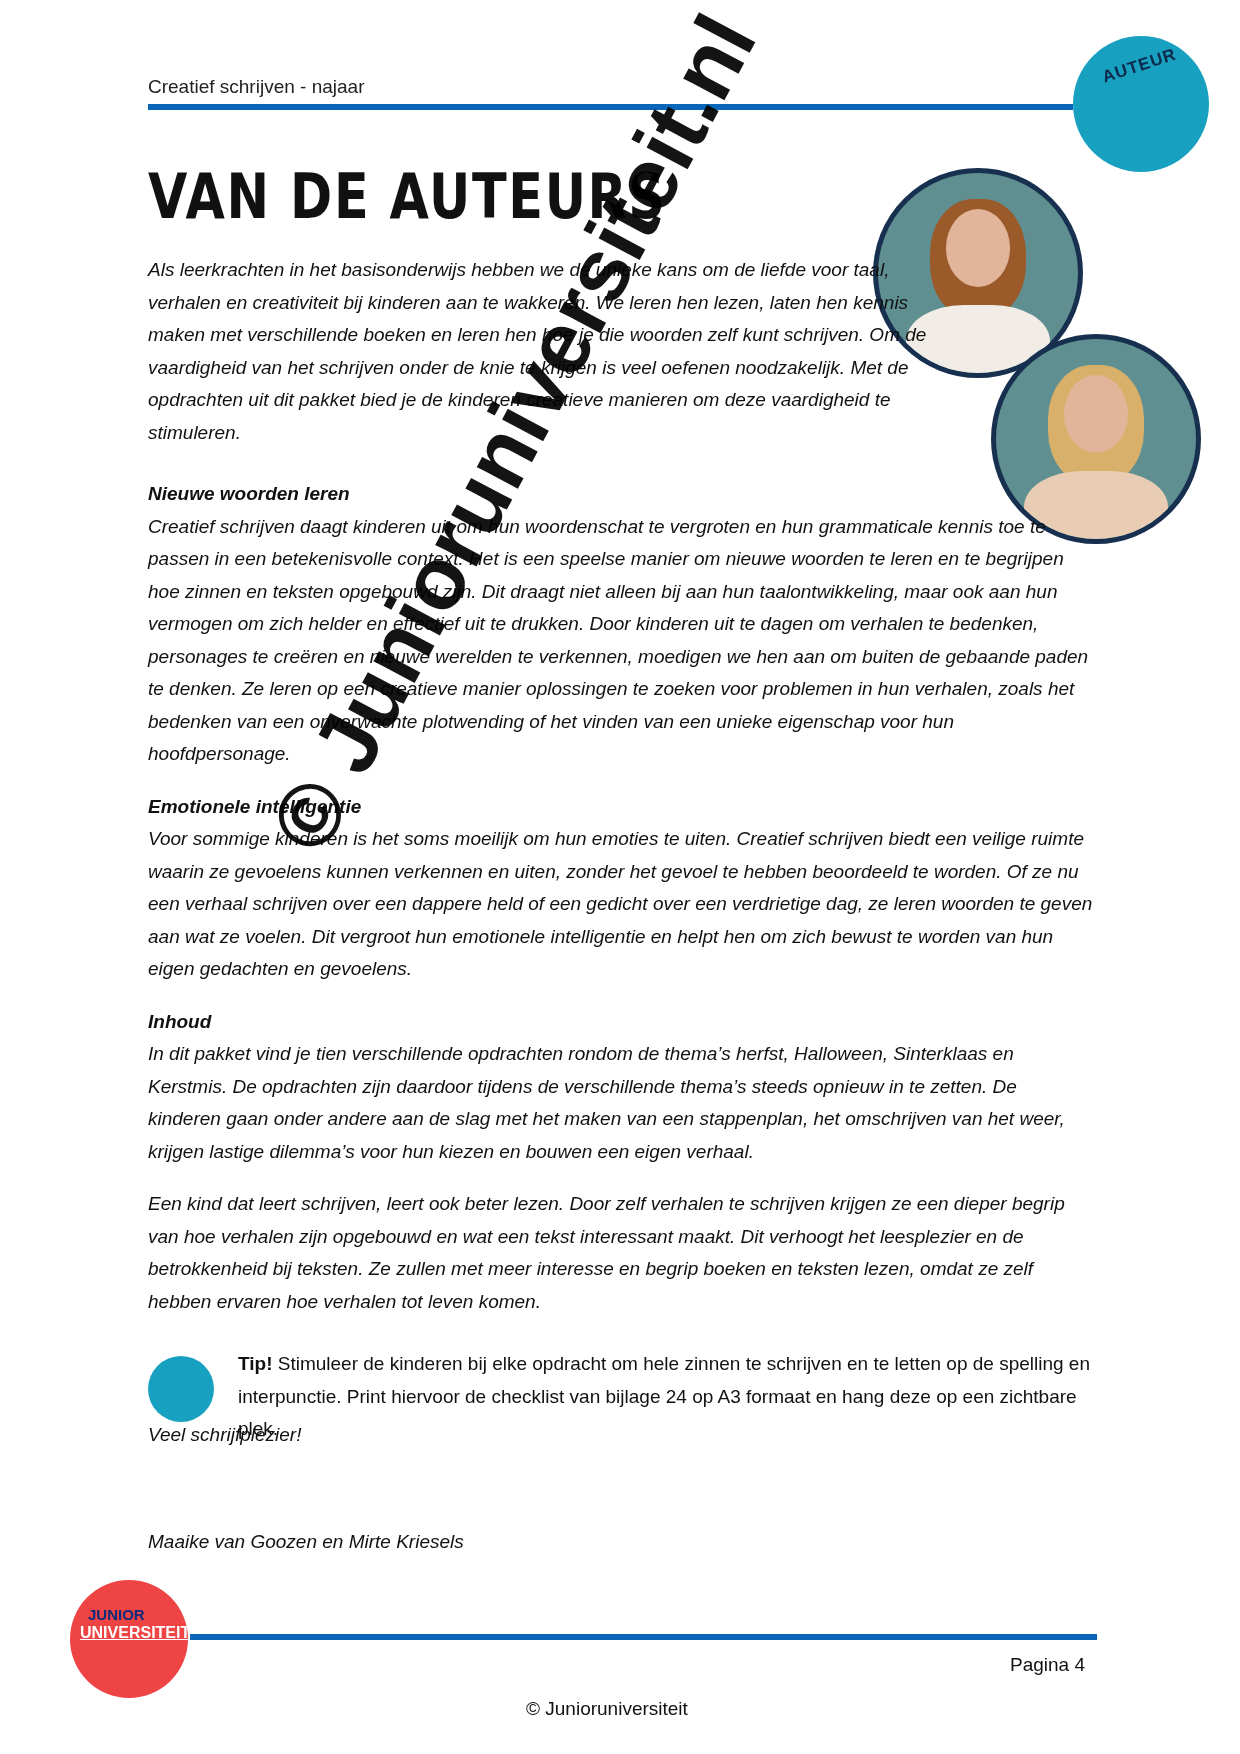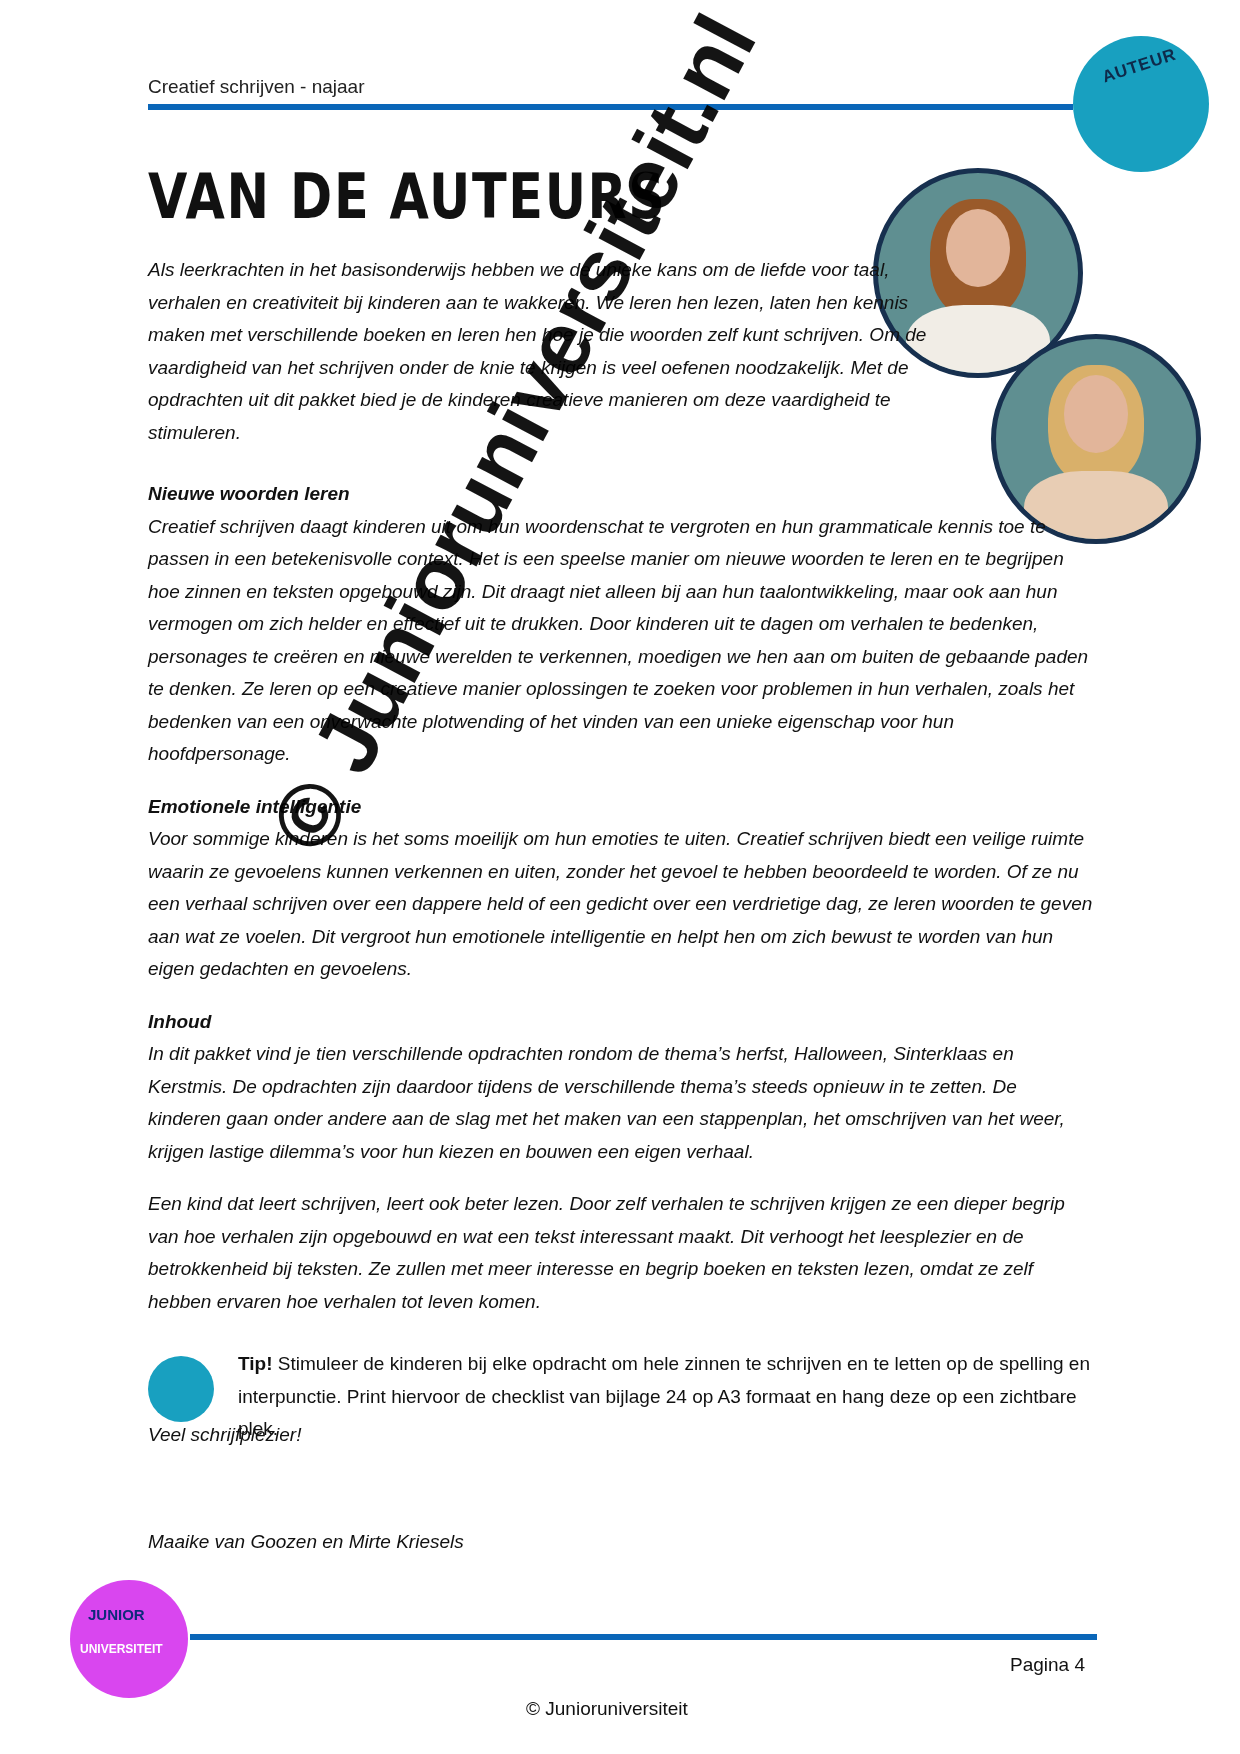--- a/index.html
+++ b/index.html
@@ -38,23 +38,23 @@
   .tip-icon { position: absolute; left: 0; top: 0; width: 66px; height: 66px; border-radius: 50%; background: #18a0c0; }
   .tip-text { position: absolute; left: 90px; top: -8px; width: 855px; font-size: 19px; line-height: 32.5px; }
   .tip-text b { font-weight: bold; }
 
   .closing { position: absolute; left: 148px; font-style: italic; font-size: 19px; }
   .closing-1 { top: 1424px; }
   .closing-2 { top: 1531px; }
 
   .footer-rule { position: absolute; left: 190px; top: 1634px; width: 907px; height: 6px; background: #0a66b8; }
   .footer-logo { position: absolute; left: 70px; top: 1580px; width: 118px; height: 118px; border-radius: 50%;
-                 background: #d946ef; overflow: hidden; }
+                 background: #ef4444; overflow: hidden; }
   .footer-logo .l1 { position: absolute; left: 18px; top: 26px; font-weight: bold; font-size: 15px; color: #0e2a7a; }
-  .footer-logo .l2 { position: absolute; left: 10px; top: 62px; font-weight: bold; font-size: 12px; color: #fff; }
+  .footer-logo .l2 { position: absolute; left: 10px; top: 44px; font-weight: bold; font-size: 16px; color: #fff; text-decoration: underline; }
   .footer-copy { position: absolute; left: 526px; top: 1698px; font-size: 19px; }
   .footer-page { position: absolute; left: 1010px; top: 1654px; font-size: 19px; }
 
   .watermark { position: absolute; left: 250px; top: 820px; font-size: 88px; font-weight: bold; color: rgba(0,0,0,0.92);
                transform: rotate(-62deg); transform-origin: left top; white-space: nowrap;
                -webkit-text-stroke: 0; pointer-events: none; }
 </style>
 </head>
 <body>
 

